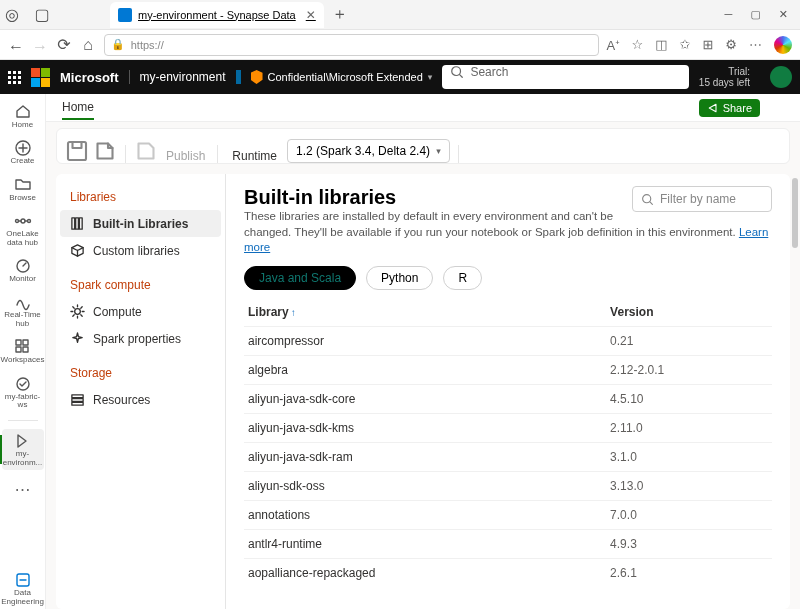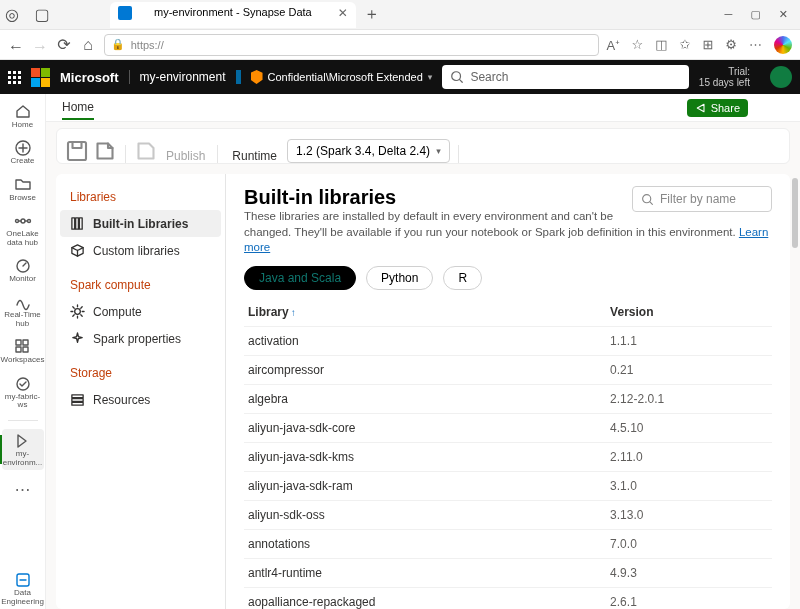--- a/index.html
+++ b/index.html
@@ -1,20 +1,20 @@
 <!DOCTYPE html>
 <html><head>
 <meta charset="utf-8">
 <style>
 * { margin: 0; padding: 0; box-sizing: border-box; font-family: "Segoe UI", -apple-system, sans-serif; }
 body { width: 800px; height: 609px; overflow: hidden; background: #fff; }
 
 
 .browser-titlebar { height: 30px; background: #f4f4f4; display: flex; align-items: center; padding: 0 4px; border-bottom: 1px solid #e5e5e5; }
-.title-tab { display: flex; align-items: flex-start; gap: 22px; background: #fff; border-radius: 6px 6px 0 0; padding: 4px 8px; margin-left: 60px; height: 26px; font-size: 11px; }
+.title-tab { display: flex; align-items: center; gap: 6px; background: #fff; border-radius: 6px 6px 0 0; padding: 4px 8px; margin-left: 60px; height: 26px; font-size: 11px; text-decoration: underline; }
 .title-tab-icon { width: 14px; height: 14px; background: #0078d4; border-radius: 2px; }
 .title-tab-close { font-size: 12px; color: #666; margin-left: 4px; cursor: pointer; }
 .title-plus { margin-left: 8px; color: #555; }
 .win-btns { margin-left: auto; display: flex; gap: 18px; padding-right: 8px; color: #555; }
 .win-btns span { font-size: 11px; }
 .browser-toolbar { height: 30px; background: #fff; display: flex; align-items: center; padding: 0 8px; gap: 8px; border-bottom: 1px solid #e5e5e5; }
 .nav-icon { width: 16px; display: flex; justify-content: center; color: #555; }
 .url-bar { flex: 1; display: flex; align-items: center; gap: 6px; height: 22px; border: 1px solid #d0d0d0; border-radius: 4px; padding: 0 6px; font-size: 11px; color: #888; }
 .ext-icons { display: flex; gap: 12px; color: #666; font-size: 13px; align-items: center; }
 .copilot { width: 18px; height: 18px; border-radius: 50%; background: conic-gradient(#4f6bed,#50e6ff,#6bb700,#ffb900,#d83b01,#e3008c,#4f6bed); }
@@ -24,40 +24,40 @@
 .waffle { display: grid; grid-template-columns: repeat(3,3px); grid-template-rows: repeat(3,3px); gap: 2px; }
 .waffle i { background:#fff; }
 .ms-logo { display: grid; grid-template-columns: 9px 9px; grid-template-rows: 9px 9px; gap: 1px; }
 .ms-logo i:nth-child(1){background:#f25022;} .ms-logo i:nth-child(2){background:#7fba00;}
 .ms-logo i:nth-child(3){background:#00a4ef;} .ms-logo i:nth-child(4){background:#ffb900;}
 .brand { font-size: 13px; font-weight: 600; }
 .env-name { font-size: 12px; border-left: 1px solid #555; padding-left: 10px; }
 .sensitivity { display: flex; align-items: center; gap: 5px; font-size: 11px; border-left: 5px solid #0369a1; padding-left: 10px; }
 .shield-badge { width:12px; height:14px; background:#ff8c00; clip-path: polygon(50% 0,100% 20%,100% 70%,50% 100%,0 70%,0 20%); }
 .chev { font-size: 9px; color: #aaa; }
-.search-box { flex: 1; max-width: 290px; background: #fff; border-radius: 4px; height: 24px; display: flex; align-items: center; gap: 6px; padding: 0 8px; color: #666; font-size: 12px; }
+.search-box { flex: 1; max-width: 290px; background: #fff; border-radius: 4px; height: 24px; display: flex; align-items: flex-start; gap: 6px; padding: 0 8px; color: #666; font-size: 12px; }
 .trial { font-size: 10px; color: #ccc; line-height: 1.1; margin-left: auto; text-align:right; }
 .avatar { width: 22px; height: 22px; border-radius: 50%; background: #107c41; margin-left: 10px; }
 
 
 .shell { display: flex; height: calc(609px - 94px); }
 .leftnav { width: 46px; background: #fff; border-right: 1px solid #eee; display: flex; flex-direction: column; align-items: center; padding-top: 6px; gap: 4px; }
 .leftnav-item { width: 42px; display: flex; flex-direction: column; align-items: center; font-size: 8px; color: #555; padding: 3px 0; border-radius: 4px; text-align:center; line-height:1.05; }
 .leftnav-item svg { width: 18px; height: 18px; }
 .leftnav-item.active { background: #f0f0f0; position: relative; }
 .leftnav-item.active::before { content:""; position:absolute; left:-2px; top:6px; bottom:6px; width:2px; background:#107c10; }
 .leftnav-sep { height:1px; background:#e5e5e5; width:30px; margin:4px 0; }
 .leftnav-bottom { margin-top: auto; }
 .leftnav-ellipsis { font-size: 16px; color: #666; padding: 6px; }
 
 
 .content-col { flex: 1; display: flex; flex-direction: column; background: #faf9f8; }
 .tabbar { height: 28px; background: #fff; display: flex; align-items: center; padding: 0 16px; border-bottom: 1px solid #eee; position:relative; }
 .tab { font-size: 12px; padding: 4px 0; border-bottom: 2px solid #107c10; color: #323130; }
-.share-btn { margin-left: auto; margin-right: 36px; background: #107c10; color:#fff; border:none; border-radius:4px; font-size:11px; padding:3px 8px; display:flex; align-items:center; gap:4px; }
+.share-btn { margin-left: auto; margin-right: 24px; background: #107c10; color:#fff; border:none; border-radius:4px; font-size:11px; padding:3px 8px; display:flex; align-items:center; gap:4px; }
 
 .cmdbar { background:#fff; margin: 6px 10px 0 10px; border:1px solid #eee; border-radius:6px; height:36px; display:flex; align-items:flex-end; gap:4px; padding:0 8px; }
 .cmd-icon { width:24px; height:24px; display:flex; align-items:center; justify-content:center; color:#888; border-radius:4px; }
 .cmd-text { font-size:12px; color:#a6a6a6; padding:0 4px; }
 .cmd-sep { width:1px; height:18px; background:#e5e5e5; margin:0 4px; }
 .cmd-runtime { font-size:12px; color:#323130; padding:0 6px; }
 .cmd-dd { display:flex; align-items:center; border:1px solid #d0d0d0; border-radius:4px; height:24px; padding:0 8px; font-size:12px; gap:6px; }
 .cmd-blank { border-left:1px solid #e5e5e5; height:18px; margin-left:4px; }
 
 
@@ -346,24 +346,20 @@
         </div>
         <table>
           <thead>
             <tr>
               <th><span>Library</span><span class="sort">↑</span></th>
               <th>Version</th>
             </tr>
           </thead>
           <tbody id="rows">
               <tr>
-                <td>activation</td>
-                <td class="ver">1.1.1</td>
-              </tr>
-              <tr>
                 <td>aircompressor</td>
                 <td class="ver">0.21</td>
               </tr>
               <tr>
                 <td>algebra</td>
                 <td class="ver">2.12-2.0.1</td>
               </tr>
               <tr>
                 <td>aliyun-java-sdk-core</td>
                 <td class="ver">4.5.10</td>

